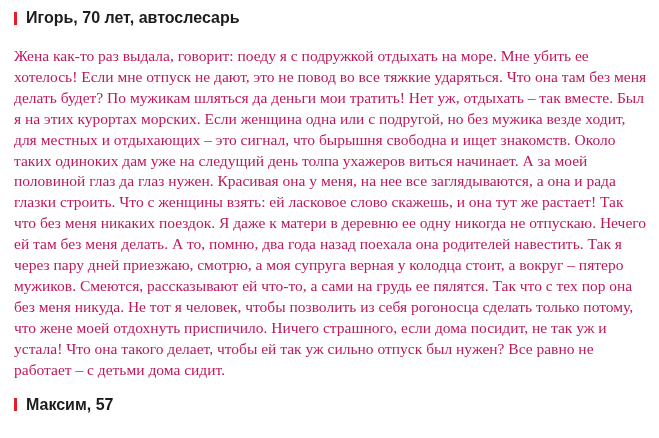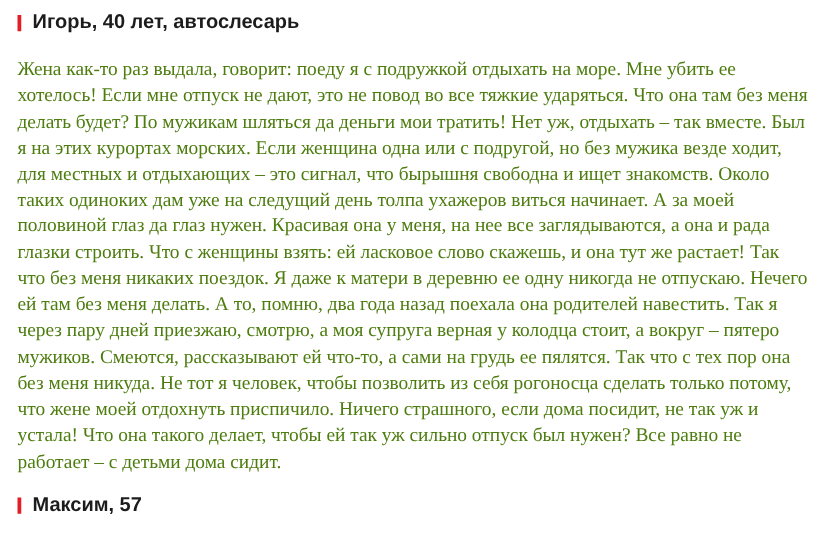--- a/index.html
+++ b/index.html
@@ -35,36 +35,36 @@
     background: #e31e24;
     margin-right: 9px;
     flex: 0 0 auto;
   }
   .story-text {
     margin: 0;
     margin-top: 19px;
     width: 634px;
     font-size: 15.5px;
     line-height: 20.9px;
-    color: #4d7c0f;
+    color: #be185d;
     text-align: left;
   }
   .second-heading {
     margin-top: 15px;
   }
 </style>
 </head>
 <body>
 
 <div class="page">
 
   <div class="section">
     <h3 class="section-heading">
       <span class="heading-marker"></span>
-      <span>Игорь, 40 лет, автослесарь</span>
+      <span>Игорь, 70 лет, автослесарь</span>
     </h3>
     <p class="story-text">Жена как-то раз выдала, говорит: поеду я с подружкой отдыхать на море. Мне убить ее хотелось! Если мне отпуск не дают, это не повод во все тяжкие ударяться. Что она там без меня делать будет? По мужикам шляться да деньги мои тратить! Нет уж, отдыхать – так вместе. Был я на этих курортах морских. Если женщина одна или с подругой, но без мужика везде ходит, для местных и отдыхающих – это сигнал, что бырышня свободна и ищет знакомств. Около таких одиноких дам уже на следущий день толпа ухажеров виться начинает. А за моей половиной глаз да глаз нужен. Красивая она у меня, на нее все заглядываются, а она и рада глазки строить. Что с женщины взять: ей ласковое слово скажешь, и она тут же растает! Так что без меня никаких поездок. Я даже к матери в деревню ее одну никогда не отпускаю. Нечего ей там без меня делать. А то, помню, два года назад поехала она родителей навестить. Так я через пару дней приезжаю, смотрю, а моя супруга верная у колодца стоит, а вокруг – пятеро мужиков. Смеются, рассказывают ей что-то, а сами на грудь ее пялятся. Так что с тех пор она без меня никуда. Не тот я человек, чтобы позволить из себя рогоносца сделать только потому, что жене моей отдохнуть приспичило. Ничего страшного, если дома посидит, не так уж и устала! Что она такого делает, чтобы ей так уж сильно отпуск был нужен? Все равно не работает – с детьми дома сидит.</p>
   </div>
 
   <div class="section">
     <h3 class="section-heading second-heading">
       <span class="heading-marker"></span>
       <span>Максим, 57</span>
     </h3>
   </div>

